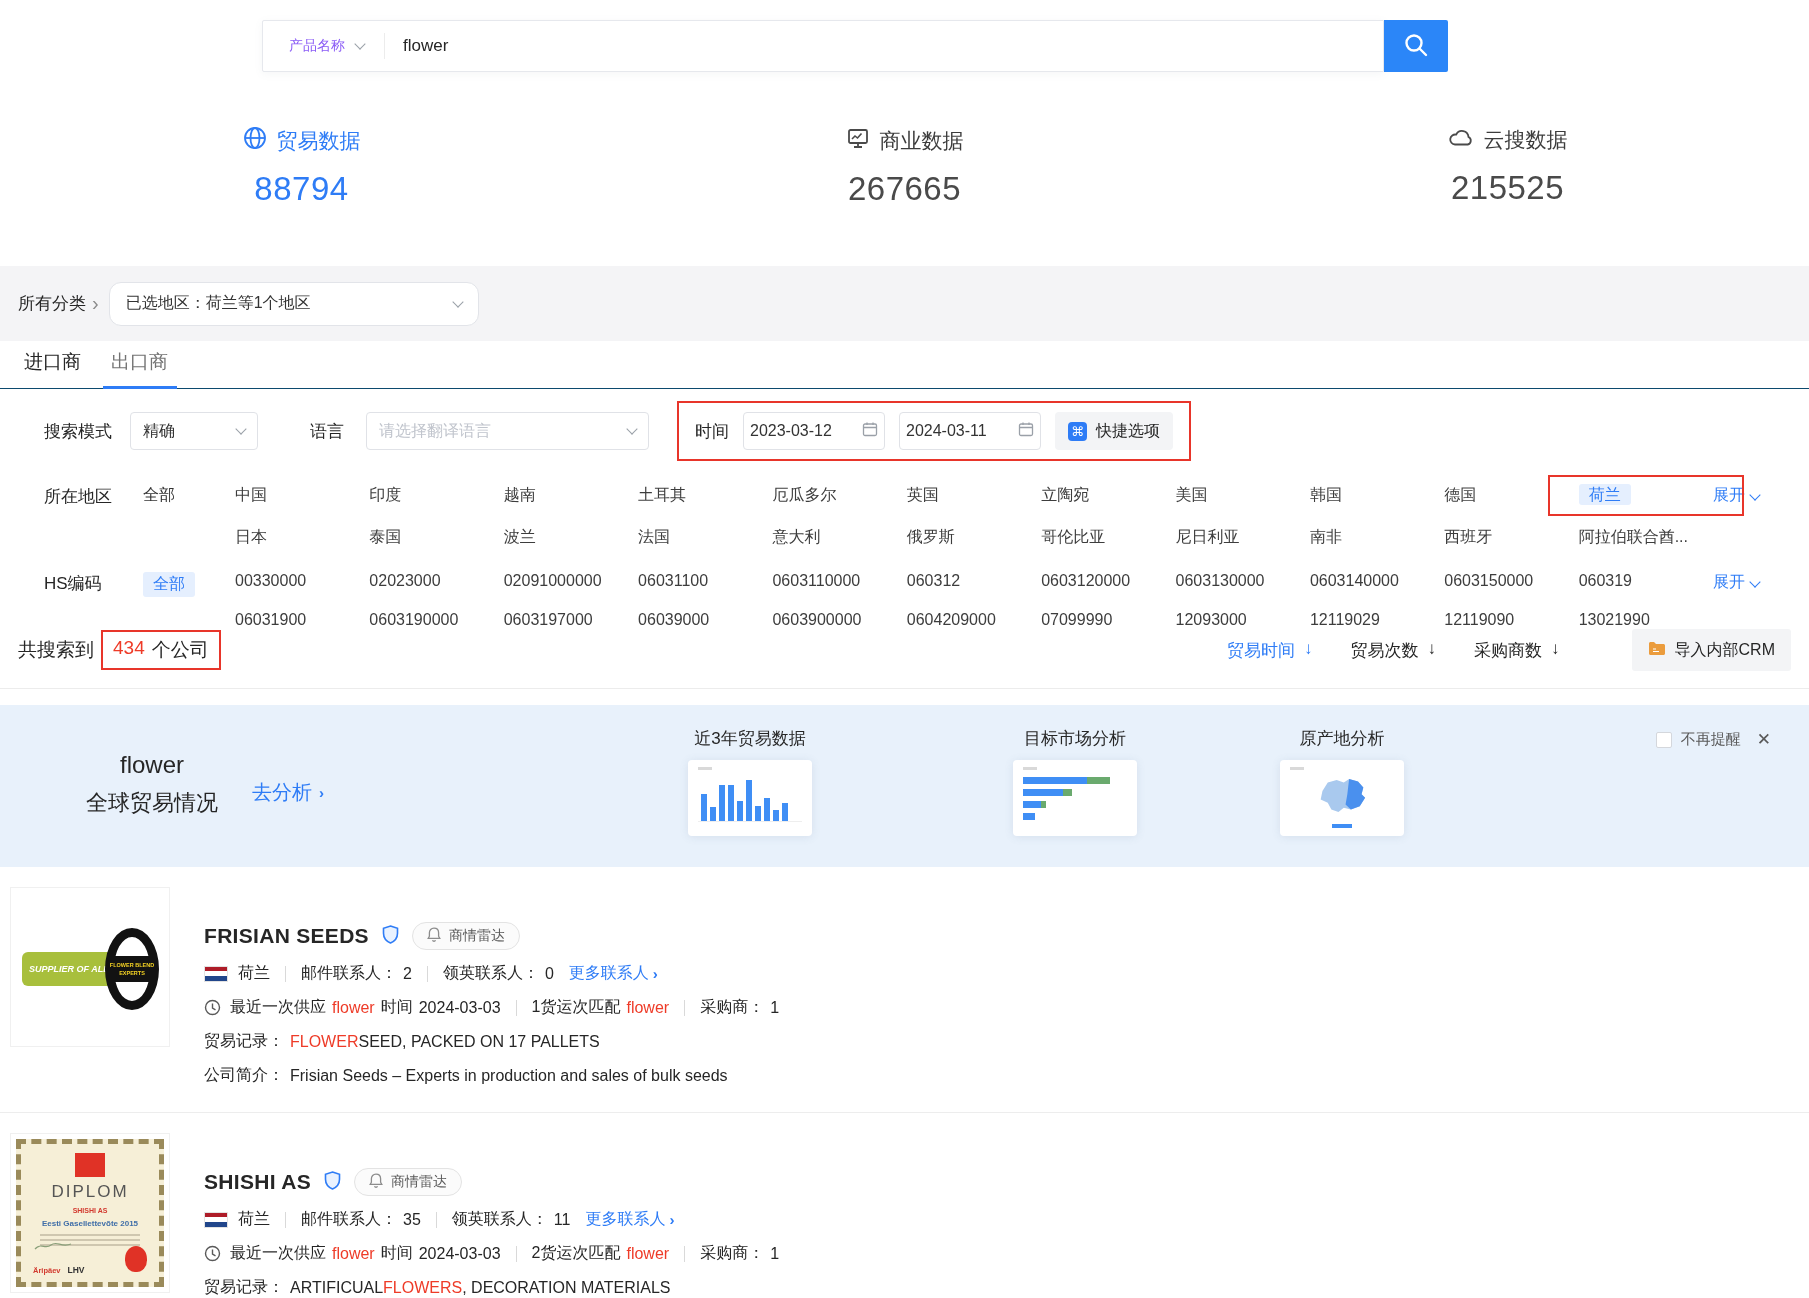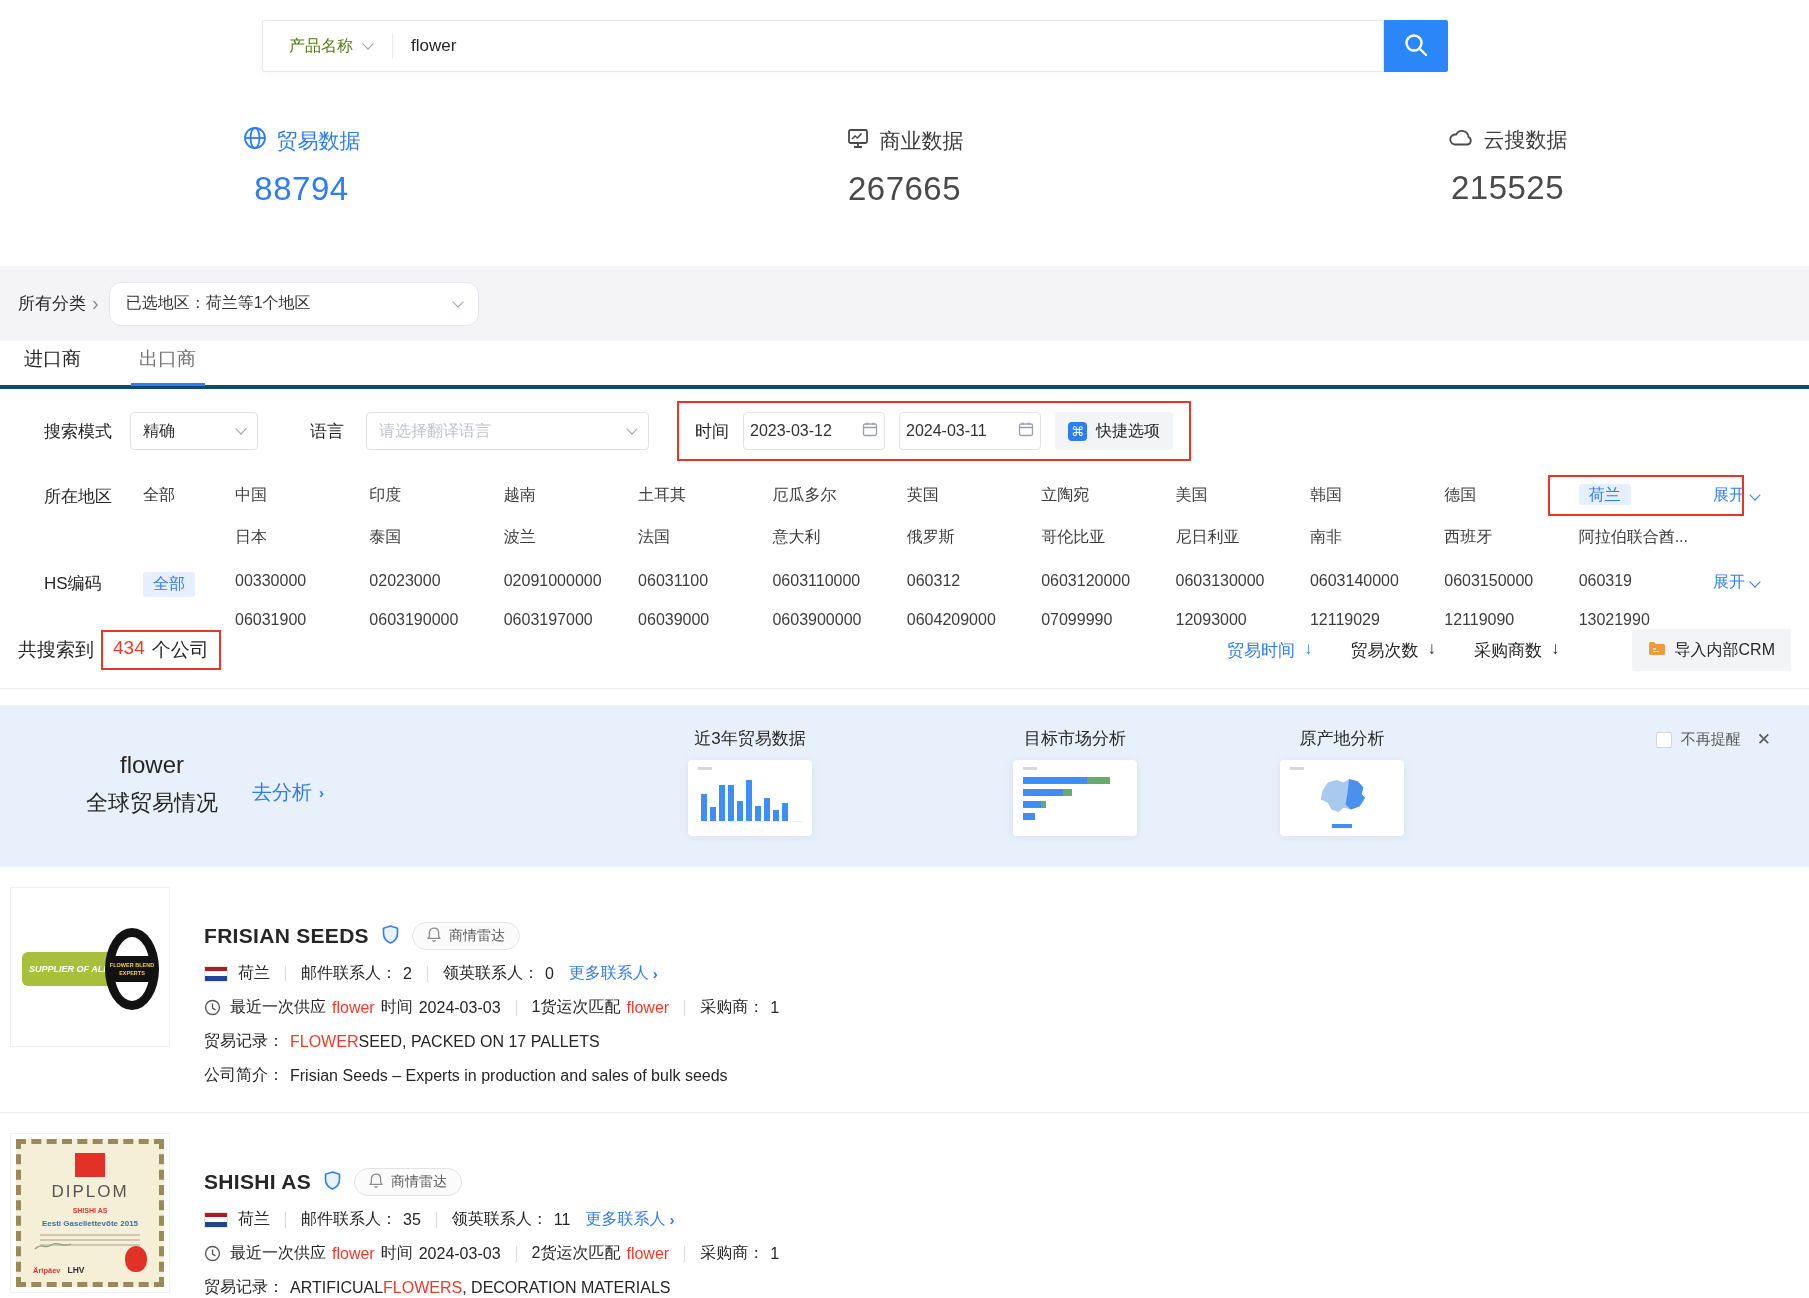--- a/index.html
+++ b/index.html
@@ -4,42 +4,42 @@
 <style>
 * { margin:0; padding:0; box-sizing:border-box; }
 html,body { width:1809px; height:1298px; overflow:hidden; }
 body { background:#fff; color:#333; font-family:"Liberation Sans","DejaVu Sans",sans-serif; }
 i { font-style:normal; }
 
 
 .searchbar { margin:20px 0 0 262px; display:flex; height:52px; width:1186px; }
 .search-box { flex:1; display:flex; align-items:center; border:1px solid #e6e8ed; border-radius:2px 0 0 2px; box-shadow:0 2px 8px rgba(120,130,145,.07); background:#fff; }
 .cat-select { display:flex; align-items:center; gap:11px; padding:0 20px 0 26px; cursor:pointer; }
-.cat-label { font-size:16px; color:#4d7c0f; }
+.cat-label { font-size:14px; color:#8b5cf6; }
 .chev { width:8px; height:8px; border-right:1.6px solid #9aa0a8; border-bottom:1.6px solid #9aa0a8; transform:rotate(45deg); margin-top:-4px; }
 .chev.blue { border-color:#2e7cf6; }
 .vline { width:1px; height:26px; background:#ececec; }
 .query { flex:1; border:none; outline:none; background:transparent; padding:0 10px 0 18px; font-size:17px; color:#262626; font-family:inherit; }
 .search-btn { width:64px; background:#2b86f8; border:none; border-radius:0 2px 2px 0; display:flex; align-items:center; justify-content:center; cursor:pointer; }
 
 
 .stats { display:flex; margin-top:54px; }
 .stat { flex:1; display:flex; flex-direction:column; align-items:center; gap:15px; cursor:pointer; }
 .stat-top { display:flex; align-items:center; gap:10px; font-size:21px; color:#3c3c3c; }
 .stat-num { font-size:33px; color:#4a4a4a; letter-spacing:.5px; }
 .stat.active .stat-top, .stat.active .stat-num { color:#2e7cf6; }
 
 
 .crumb-band { margin-top:58px; height:75px; background:#f4f4f6; display:flex; align-items:center; padding-left:18px; }
 .crumb-label { font-size:17px; color:#262626; }
 .crumb-sep { font-size:20px; color:#8c8c8c; margin:0 10px 0 6px; }
 .region-select { width:370px; height:44px; background:#fff; border:1px solid #e2e4e9; border-radius:12px; display:flex; align-items:center; justify-content:space-between; padding:0 16px; font-size:16px; color:#333; cursor:pointer; }
 
 
-.tabs { display:flex; gap:46px; padding-left:18px; border-bottom:4px solid #0c4a6e; height:48px; align-items:flex-end; }
+.tabs { display:flex; gap:18px; padding-left:18px; border-bottom:1px solid #0c4a6e; height:48px; align-items:flex-end; }
 .tab { font-size:19px; color:#262626; padding:0 6px 13px; position:relative; cursor:pointer; }
 .tab.active { color:#737373; }
 .tab.active::after { content:""; position:absolute; left:50%; transform:translateX(-50%); bottom:-1px; width:74px; height:3px; background:#2e7cf6; }
 
 
 .panel { padding-top:12px; }
 .row-time { display:flex; align-items:center; }
 .flabel { margin-left:44px; width:86px; font-size:17px; color:#262626; flex:none; }
 .sel { height:38px; border:1px solid #e0e2e7; border-radius:4px; display:flex; align-items:center; justify-content:space-between; padding:0 12px; font-size:16px; color:#333; background:#fff; cursor:pointer; }
 .sel.mode { width:128px; }

